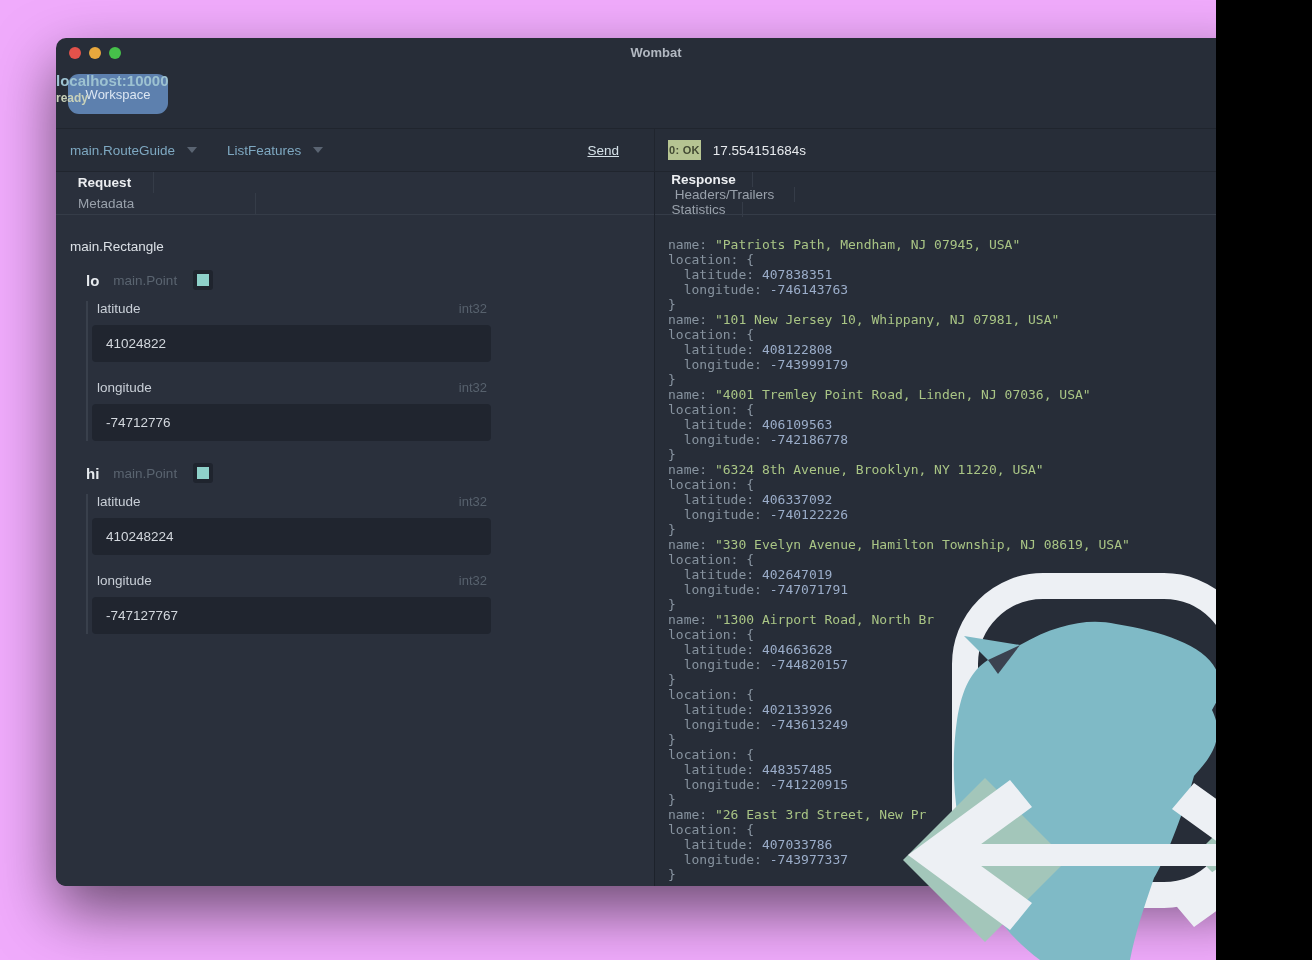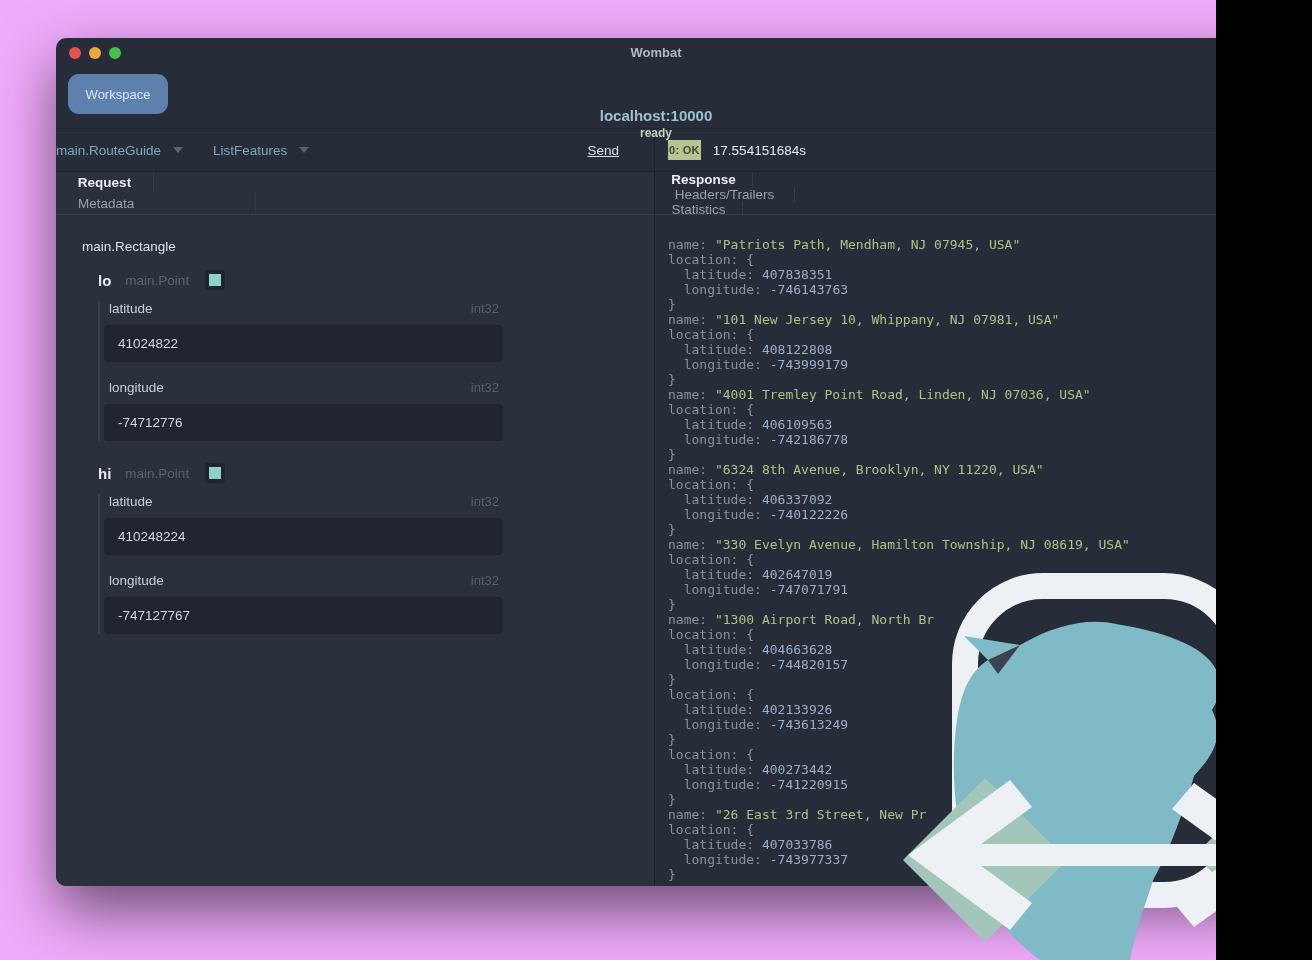--- a/index.html
+++ b/index.html
@@ -14,27 +14,27 @@
   .light{width:12px;height:12px;border-radius:50%;}
   .light.red{background:var(--c-traffic_red,#e3524b);}
   .light.yellow{background:var(--c-traffic_yellow,#e9a83d);}
   .light.green{background:var(--c-traffic_green,#46c04a);}
   .win-title{text-align:center;line-height:30px;font-size:13px;font-weight:700;color:#b2b8c1;}
   
   .header{height:62px;min-height:62px;position:relative;}
   .workspace-btn{position:absolute;left:12px;top:8px;width:100px;height:40px;
     background:var(--c-workspace_button,#5d80ae);border:none;border-radius:11px;
     color:#dce6f2;font-size:13px;font-family:inherit;cursor:pointer;}
-  .conn{position:absolute;left:0;right:0;top:6px;text-align:center;pointer-events:none;margin-top:35px;}
+  .conn{position:absolute;left:0;right:0;top:6px;text-align:left;pointer-events:none;}
   .host{font-size:15px;font-weight:700;color:var(--c-host_text,#9dc2d1);}
   .ready{font-size:12px;font-weight:700;color:var(--c-ready_text,#c7d0b9);margin-top:2px;}
   
   .toolbar{height:42px;min-height:42px;display:flex;border-top:1px solid #20252e;border-bottom:1px solid #20252e;}
   .toolbar-left{width:599px;min-width:599px;border-right:1px solid #20252e;display:flex;align-items:center;
-    box-sizing:border-box;}
+    padding-left:14px;box-sizing:border-box;}
   .svc{font-size:13.5px;color:var(--c-service_text,#7ea8c1);cursor:pointer;}
   .chev{width:0;height:0;border-left:5px solid transparent;border-right:5px solid transparent;
     border-top:6px solid #5a6472;margin-left:12px;cursor:pointer;}
   .method{margin-left:30px;}
   .send{margin-left:auto;margin-right:35px;font-size:13.5px;color:var(--c-send_text,#d5e1e8);cursor:pointer;text-decoration:underline;}
   .toolbar-right{flex:1;display:flex;align-items:center;padding-left:13px;}
   .badge{background:var(--c-badge_bg,#b6c492);color:var(--c-badge_text,#434a33);
     font-size:11px;font-weight:700;padding:4px 1px;border-radius:0;letter-spacing:.3px;}
   .duration{margin-left:12px;font-size:13.5px;color:#e7eaee;}
   
@@ -47,21 +47,21 @@
   .tabs{display:flex;height:43px;min-height:43px;border-bottom:1px solid #353c48;box-sizing:border-box;flex-direction:column;}
   .tab{display:flex;align-items:center;justify-content:center;font-size:13.5px;color:#99a1ab;
     border-right:1px solid #353c48;box-sizing:border-box;height:43px;cursor:pointer;}
   .tab.active{color:#eceef1;font-weight:700;background:var(--pbg);height:44px;position:relative;z-index:1;}
   #request-tabs .tab:nth-child(1){width:98px;}
   #request-tabs .tab:nth-child(2){width:200px;justify-content:flex-start;padding-left:22px;}
   #response-tabs .tab:nth-child(1){width:98px;}
   #response-tabs .tab:nth-child(2){width:140px;}
   #response-tabs .tab:nth-child(3){width:88px;}
   
-  .form-area{flex:1;padding:24px 26px 0;overflow:hidden;}
+  .form-area{flex:1;padding:24px 14px 0;overflow:hidden;}
   .msg-type{font-size:13.5px;color:#dbe0e6;}
   .group{margin-top:16px;}
   .group + .group{margin-top:22px;}
   .group-head{display:flex;align-items:center;padding-left:16px;}
   .fname{font-size:15px;font-weight:700;color:#e6eaee;}
   .ftype{font-size:13.5px;color:#5a6470;margin-left:14px;}
   .cb{width:20px;height:20px;background:#1f242e;border-radius:3px;margin-left:16px;
     display:flex;align-items:center;justify-content:center;cursor:pointer;}
   .cb-in{width:12px;height:12px;background:transparent;}
   .cb.checked .cb-in{background:var(--c-accent,#8ed1ca);}
@@ -226,21 +226,21 @@
 <span class="k">name:</span> <span class="s">"1300 Airport Road, North Br</span>
 <span class="k">location:</span> <span class="p">{</span>
   <span class="k">latitude:</span> <span class="n">404663628</span>
   <span class="k">longitude:</span> <span class="n">-744820157</span>
 <span class="p">}</span>
 <span class="k">location:</span> <span class="p">{</span>
   <span class="k">latitude:</span> <span class="n">402133926</span>
   <span class="k">longitude:</span> <span class="n">-743613249</span>
 <span class="p">}</span>
 <span class="k">location:</span> <span class="p">{</span>
-  <span class="k">latitude:</span> <span class="n">400273442</span>
+  <span class="k">latitude:</span> <span class="n">448357485</span>
   <span class="k">longitude:</span> <span class="n">-741220915</span>
 <span class="p">}</span>
 <span class="k">name:</span> <span class="s">"26 East 3rd Street, New Pr</span>
 <span class="k">location:</span> <span class="p">{</span>
   <span class="k">latitude:</span> <span class="n">407033786</span>
   <span class="k">longitude:</span> <span class="n">-743977337</span>
 <span class="p">}</span>
 </pre>
       </div>
     </div>

